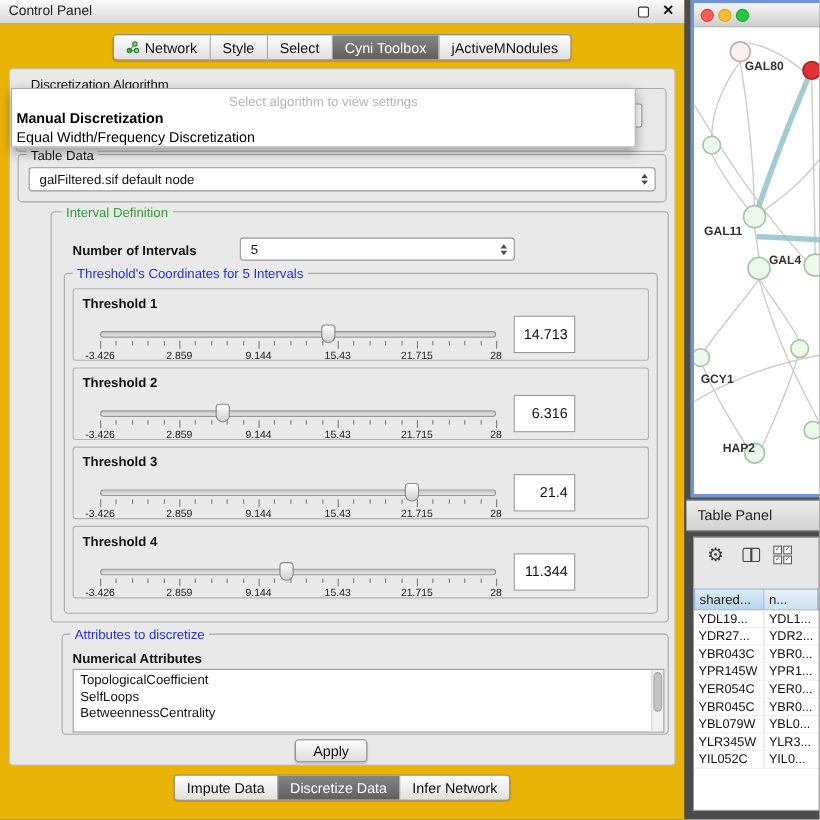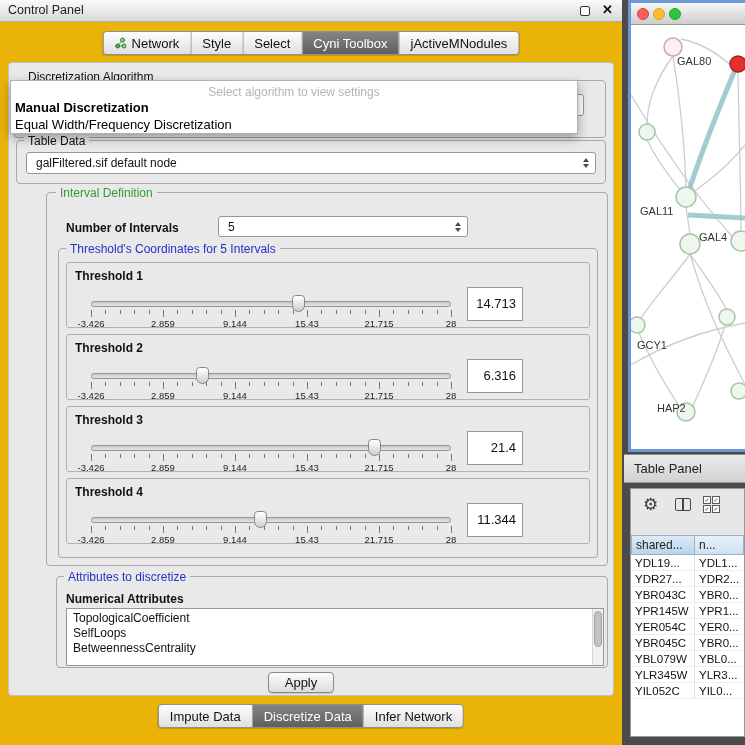--- a/index.html
+++ b/index.html
@@ -77,21 +77,21 @@
   
   .net-window { position:absolute; left:628px; top:0; width:117px; height:452px;
     border:3px solid #6b97d4; border-right:none; background:#fff; }
   .net-titlebar { position:relative; height:22px; background:linear-gradient(#f6f6f6,#cdcdcd); border-bottom:1px solid #999; }
   .light { position:absolute; top:5px; width:12px; height:12px; border-radius:50%; cursor:pointer; }
   .light.red { left:6px; background:#f95f57; border:1px solid #d3453d; }
   .light.yellow { left:22px; background:#fdbc2e; border:1px solid #d9a327; }
   .light.green { left:38px; background:#29c73f; border:1px solid #1da52f; }
   .net-canvas { position:relative; width:100%; height:calc(100% - 22px); background:#fff; overflow:hidden; }
   .net-canvas svg { position:absolute; left:0; top:0; }
-  .net-label { position:absolute; font-size:11px; color:#333; white-space:nowrap; }
+  .net-label { position:absolute; font-size:11px; color:#333; white-space:nowrap;font-weight:bold; }
 
   
   .tp-bar { position:absolute; left:624px; top:454px; width:121px; height:29px;
     background:linear-gradient(#ebebeb,#d2d2d2); border-top:1px solid #8a8a8a; border-bottom:1px solid #979797; }
   .tp-bar .tp-title { position:absolute; left:10px; top:0; line-height:28px; font-size:13px; color:#222; }
 
   .tbl-window { position:absolute; left:630px; top:488px; width:115px; height:249px;
     background:#e7e7e7; border:1px solid #9a9a9a; }
   .tbl-toolbar { position:absolute; left:0; top:0; right:0; height:32px; }
   .gear-ic { position:absolute; left:12px; top:5px; font-size:17px; color:#3c3c3c; cursor:pointer; }

